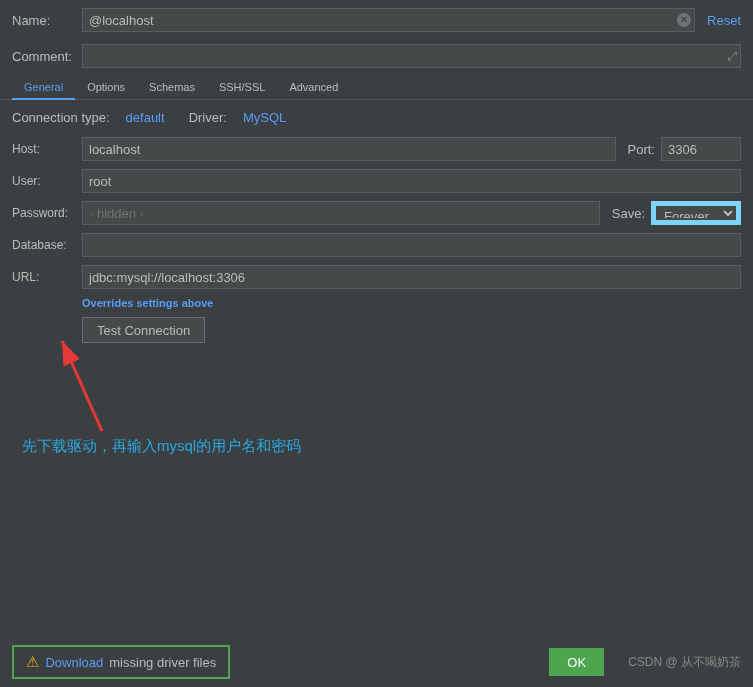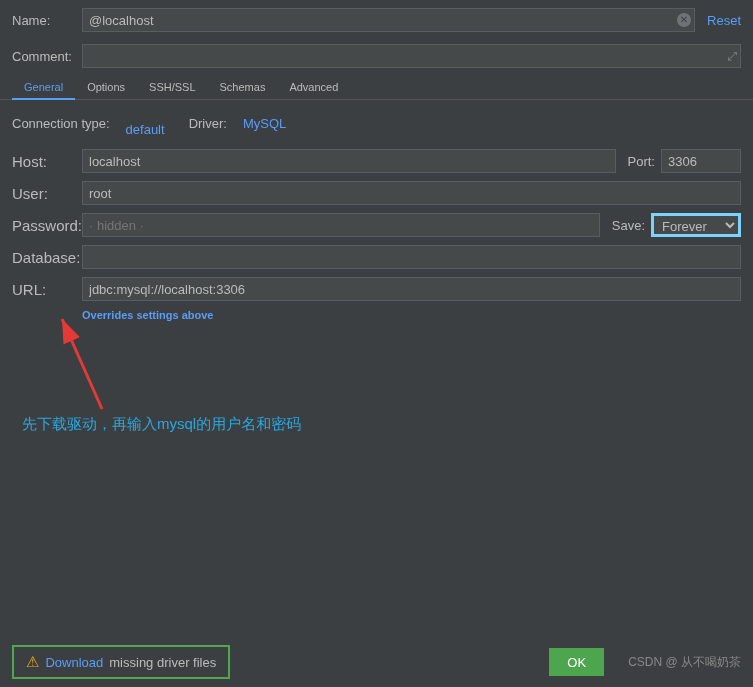--- a/index.html
+++ b/index.html
@@ -132,52 +132,52 @@
     }
     .connection-type-row {
       display: flex;
       align-items: center;
       margin-bottom: 12px;
       font-size: 13px;
       color: #bbbbbb;
       gap: 16px;
     }
     .ct-label { color: #bbbbbb; }
-    .ct-value { color: #589df6; margin-right: 8px; margin-top: 12px; }
+    .ct-value { color: #589df6; margin-right: 8px; }
     .driver-label { color: #bbbbbb; }
     .driver-value { color: #589df6; cursor: pointer; }
     
     .form-row {
       display: flex;
       align-items: center;
       margin-bottom: 8px;
     }
     .form-label {
       min-width: 70px;
       color: #bbbbbb;
-      font-size: 15px;
+      font-size: 12px;
     }
     .form-input {
       background: #45494a;
       border: 1px solid #5a5d5f;
       color: #bbbbbb;
       padding: 3px 6px;
       font-size: 13px;
       outline: none;
       height: 24px;
     }
     .host-input { flex: 1; }
     .port-label { margin-left: 12px; margin-right: 6px; color: #bbbbbb; }
     .port-input { width: 80px; }
     .user-input { flex: 1; }
     .password-input { flex: 1; color: #7a7a7a; }
     .save-label { margin-left: 12px; margin-right: 6px; color: #bbbbbb; }
     .save-select {
       background: #45494a;
-      border: 3px solid #7dd3fc;
+      border: 5px solid #7dd3fc;
       color: #bbbbbb;
       padding: 2px 4px;
       font-size: 13px;
       height: 24px;
       outline: none;
       min-width: 90px;
     }
     .database-input { flex: 1; }
     .url-input { flex: 1; }
     .url-note {
@@ -276,22 +276,22 @@
     <span class="field-label">Comment:</span>
     <div class="comment-input-wrapper">
       <input class="comment-input" type="text" value="" style="">
       <span class="expand-btn">⤢</span>
     </div>
   </div>
 
   <div class="tabs-bar">
     <div class="tab active">General</div>
     <div class="tab">Options</div>
+    <div class="tab">Schemas</div>
     <div class="tab">SSH/SSL</div>
-    <div class="tab">Schemas</div>
     <div class="tab">Advanced</div>
   </div>
 
   <div class="content">
 
     <div class="connection-type-row">
       <span class="ct-label">Connection type:</span>
       <span class="ct-value">default</span>
       <span class="driver-label">Driver:</span>
       <span class="driver-value">MySQL</span>
@@ -326,20 +326,21 @@
         <span class="form-label">Database:</span>
         <input class="form-input database-input" type="text" value="" style="">
       </div>
       
       <div class="form-row">
         <span class="form-label">URL:</span>
         <input class="form-input url-input" type="text" value="jdbc:mysql://localhost:3306" style="">
       </div>
       <div class="url-note">Overrides settings above</div>
       
+      <button class="test-conn-btn">Test Connection</button>
 
       
       <div class="annotation-area">
 
         <svg width="120" height="110" style="position:absolute;left:30px;top:-20px;">
           <defs>
             <marker id="arrowhead" markerWidth="8" markerHeight="6" refX="8" refY="3" orient="auto">
               <polygon points="0 0, 8 3, 0 6" fill="#e53935"></polygon>
             </marker>
           </defs>

